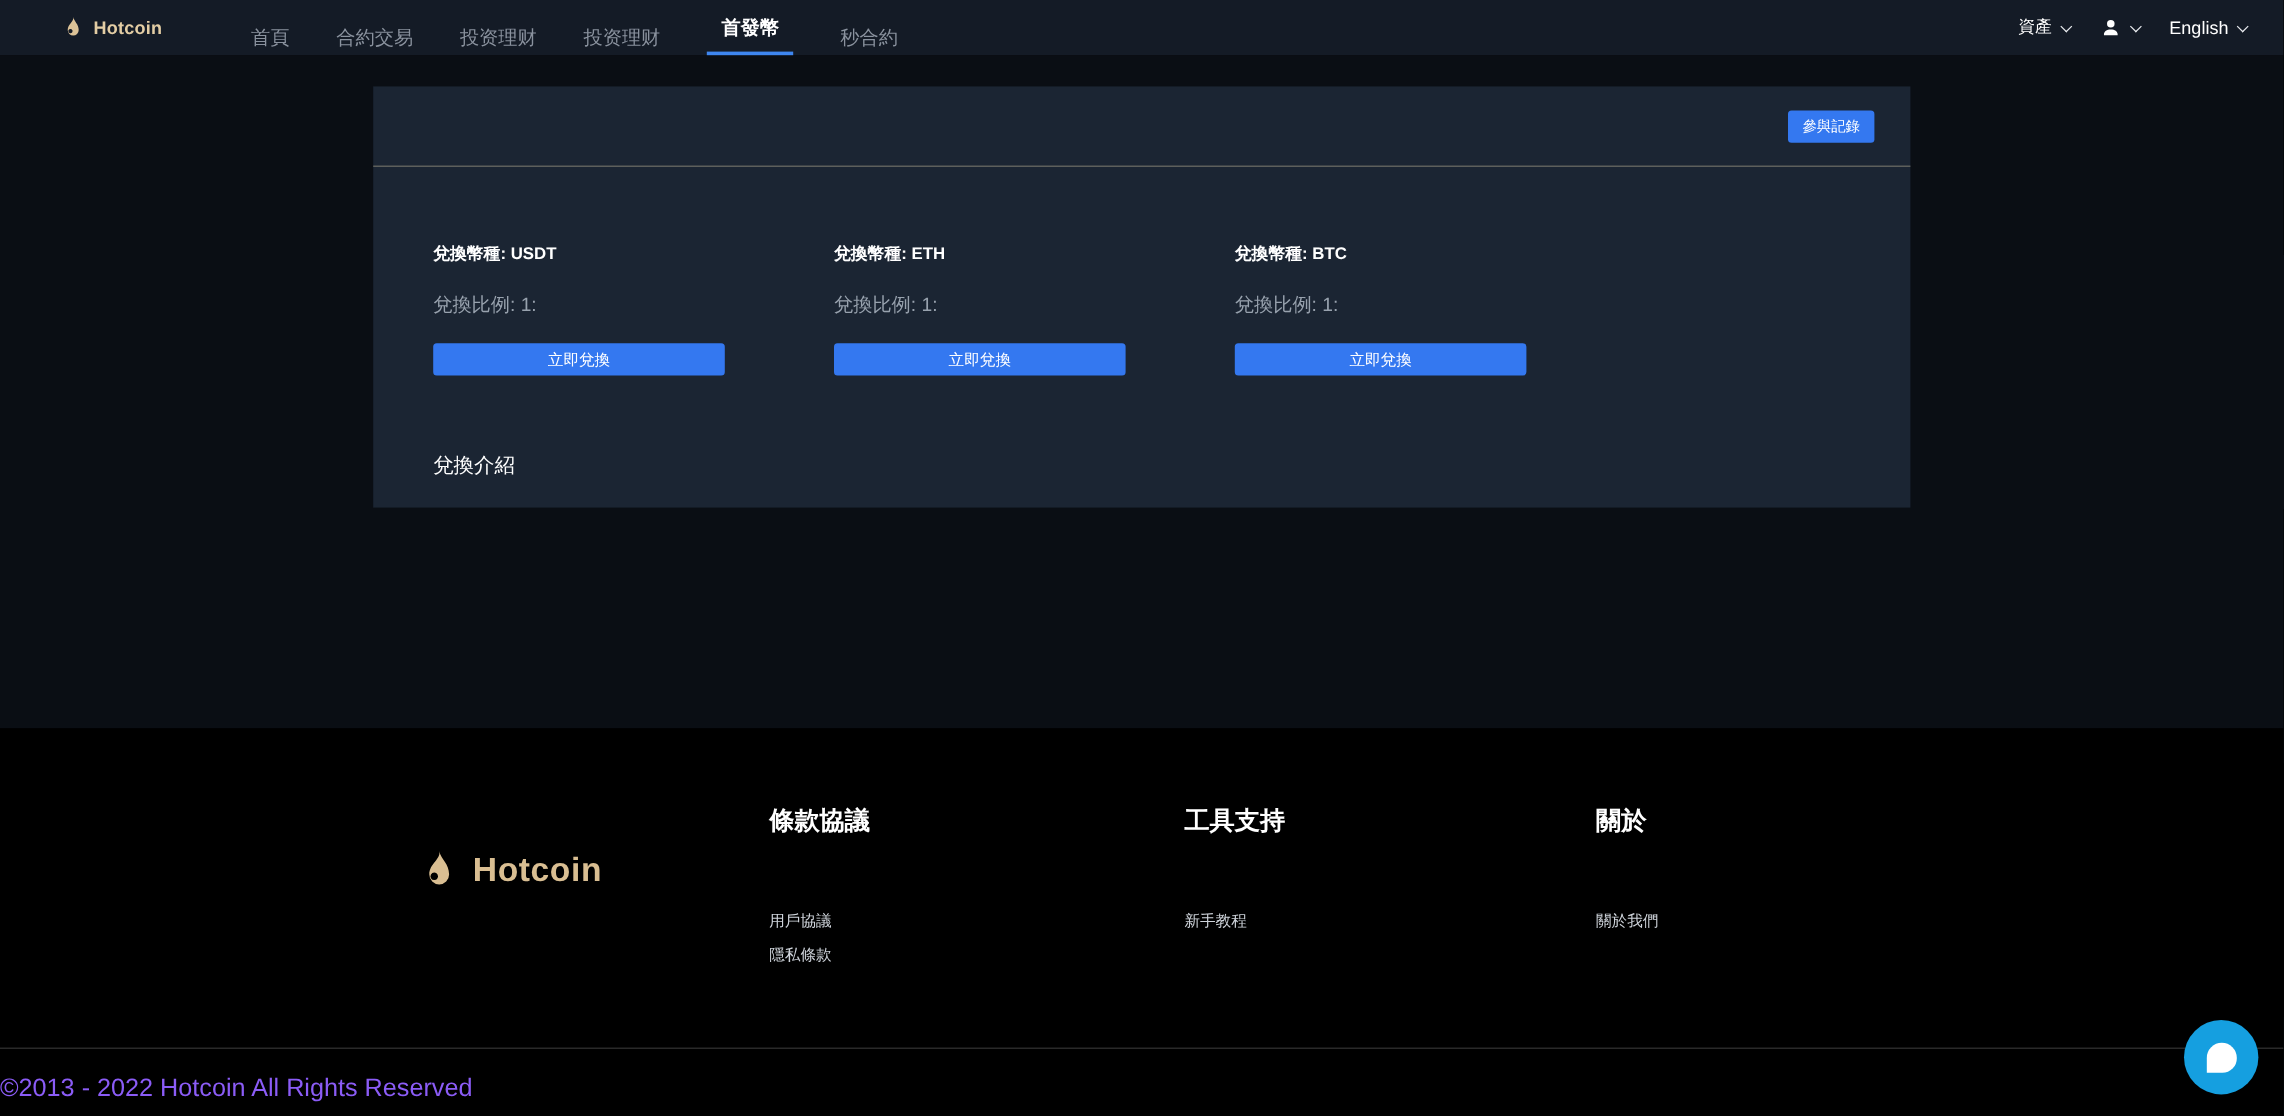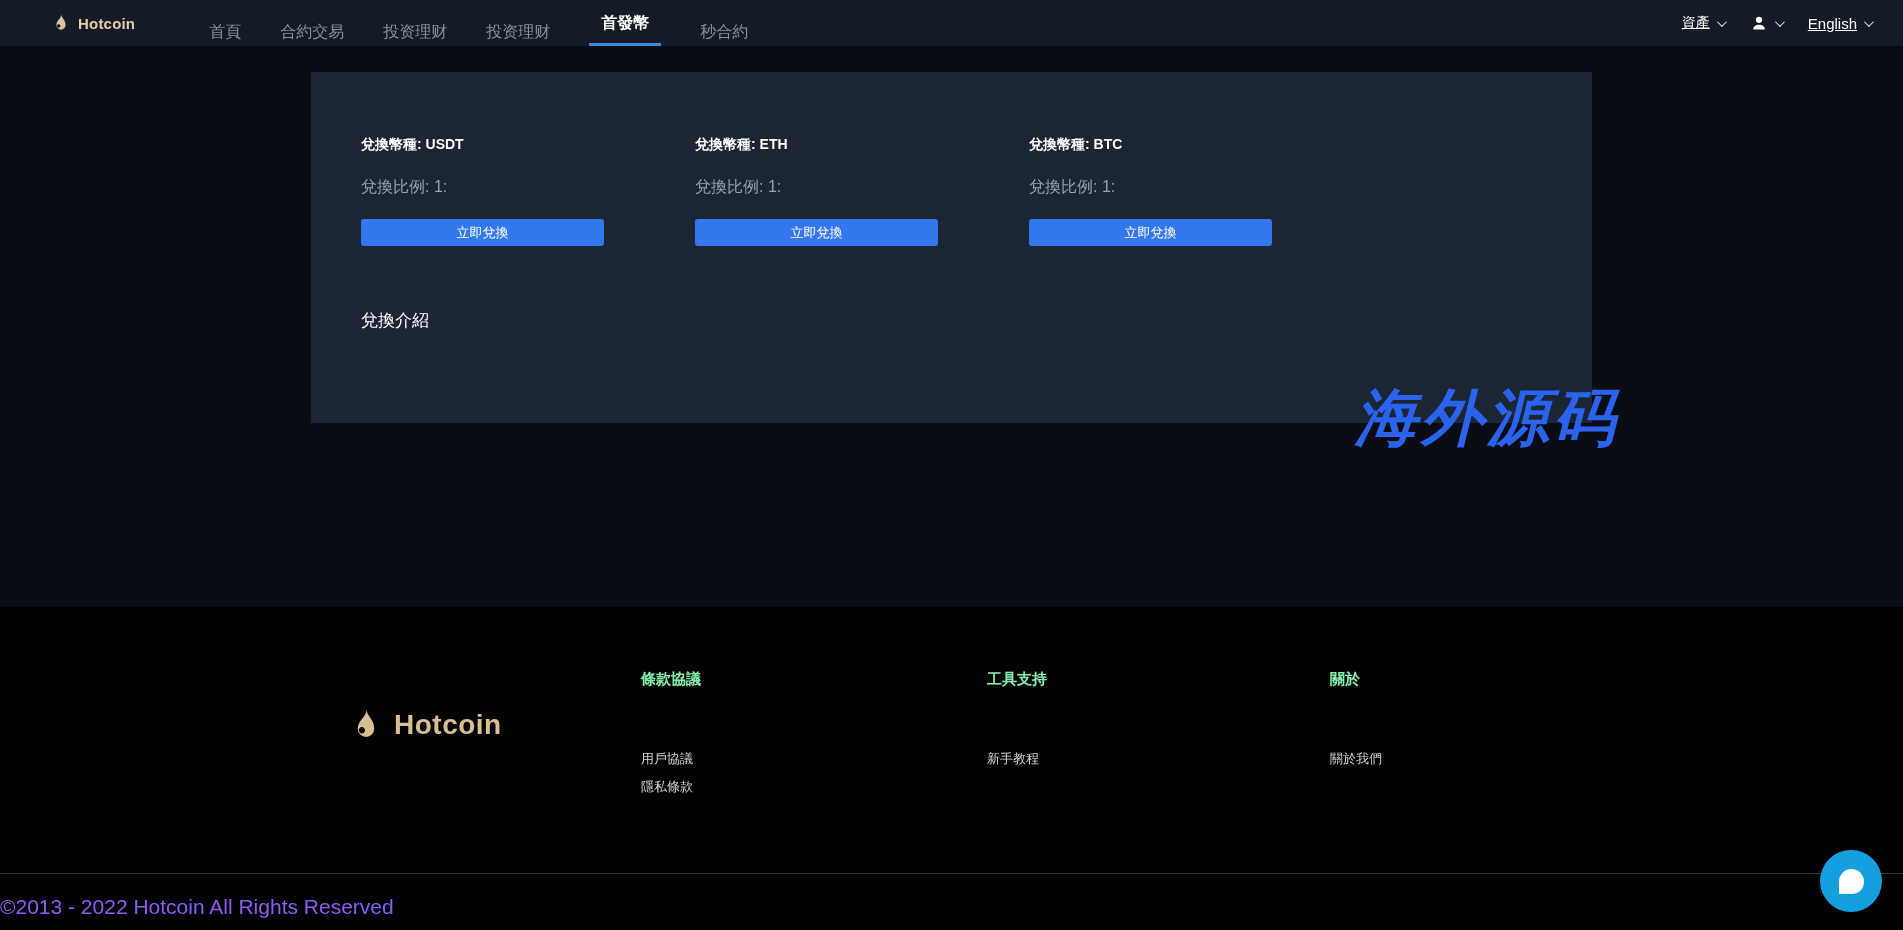--- a/index.html
+++ b/index.html
@@ -16,21 +16,21 @@
   .brand-name { color:#e3cda4; font-weight:bold; font-size:15px; letter-spacing:.2px; }
   .topnav { display:flex; align-items:stretch; height:46px; margin-left:74px; gap:39px; }
   .nav-item {
     display:flex; align-items:center; height:46px; font-size:16px; color:#8a929e;
     cursor:pointer; border-bottom:3px solid transparent; padding-top:21px;
   }
   .nav-item.active {
     color:#fff; font-weight:bold; border-bottom:3px solid #3e86f0; padding:3px 12px 0 12px;
   }
   .topbar-right { margin-left:auto; display:flex; align-items:center; gap:26px; }
-  .tr-group { display:flex; align-items:center; gap:7px; cursor:pointer;text-decoration:underline; }
+  .tr-group { display:flex; align-items:center; gap:7px; cursor:pointer; }
   .tr-label { font-size:14px; color:#fff; }
   .tr-label.en { font-size:15px; }
   .chev { width:7px; height:7px; border-right:1.5px solid #e8eaee; border-bottom:1.5px solid #e8eaee; transform:rotate(45deg) translateY(-2px); }
   .user-icon { width:18px; height:18px; fill:#fff; }
 
   
   .main { height:561px; background:#0a0e14; position:relative; }
   .card {
     position:absolute; left:311px; top:26px; width:1281px; height:351px;
     background:#1b2533;
@@ -60,21 +60,21 @@
 
   
   .footer { height:323px; background:#000; position:relative; }
   .footer-logo { position:absolute; left:348px; top:100px; display:flex; align-items:center; gap:10px; }
   .footer-logo .flame { width:36px; height:36px; fill:#d9be92; }
   .footer-logo .footer-brand-name { color:#d9be92; font-weight:bold; font-size:28px; letter-spacing:.5px; }
   .f-col { position:absolute; top:63px; }
   .f-col-1 { left:641px; }
   .f-col-2 { left:987px; }
   .f-col-3 { left:1330px; }
-  .f-heading { font-size:15px; font-weight:bold; color:#86efac; margin-bottom:61px; }
+  .f-heading { font-size:21px; font-weight:bold; color:#ffffff; margin-bottom:61px; }
   .f-link { display:block; font-size:13px; color:#cfd4db; margin-bottom:11px; line-height:17px; cursor:pointer; text-decoration:none; }
   .footer-divider { position:absolute; left:0; right:0; top:266px; height:1px; background:#343434; }
   .copyright { position:absolute; left:0; right:0; top:288px; text-align:left; font-size:21px; color:#8b5cf6; }
   .chat-btn {
     position:absolute; left:1820px; top:243px; width:62px; height:62px; border-radius:50%;
     background:#159fe0; border:none; cursor:pointer; z-index:6;
     display:flex; align-items:center; justify-content:center;
   }
   .chat-glyph { width:25px; height:25px; background:#fff; border-radius:50% 50% 48% 0; }
 </style>
@@ -109,20 +109,23 @@
     </div>
     <div class="tr-group">
       <span class="tr-label en">English</span>
       <span class="chev"></span>
     </div>
   </div>
 </header>
 
 <main class="main">
   <section class="card">
+    <div class="card-header">
+      <button class="records-btn">參與記錄</button>
+    </div>
     <div class="card-body">
       <div class="exchange-row">
         <div class="exchange-col">
           <div class="coin-label">兌換幣種: USDT</div>
           <div class="ratio-label">兌換比例: 1:</div>
           <button class="exchange-btn">立即兌換</button>
         </div>
         <div class="exchange-col">
           <div class="coin-label">兌換幣種: ETH</div>
           <div class="ratio-label">兌換比例: 1:</div>
@@ -130,21 +133,20 @@
         </div>
         <div class="exchange-col">
           <div class="coin-label">兌換幣種: BTC</div>
           <div class="ratio-label">兌換比例: 1:</div>
           <button class="exchange-btn">立即兌換</button>
         </div>
       </div>
       <h2 class="intro-title">兌換介紹</h2>
     </div>
   </section>
-  <div class="watermark">海外源码</div>
 </main>
 
 <footer class="footer">
   <div class="footer-logo">
     <svg class="flame" viewBox="0 0 24 24" fill-rule="evenodd">
       <path d="M12 1.5 C13.2 6 6.5 8.5 6.5 14.5 a5.5 5.5 0 0 0 11 0 C17.5 8.5 13.2 6.5 12 1.5 Z M9.2 13.4 a2.1 2.1 0 1 0 0.1 0 Z"></path>
     </svg>
     <span class="footer-brand-name">Hotcoin</span>
   </div>
 

